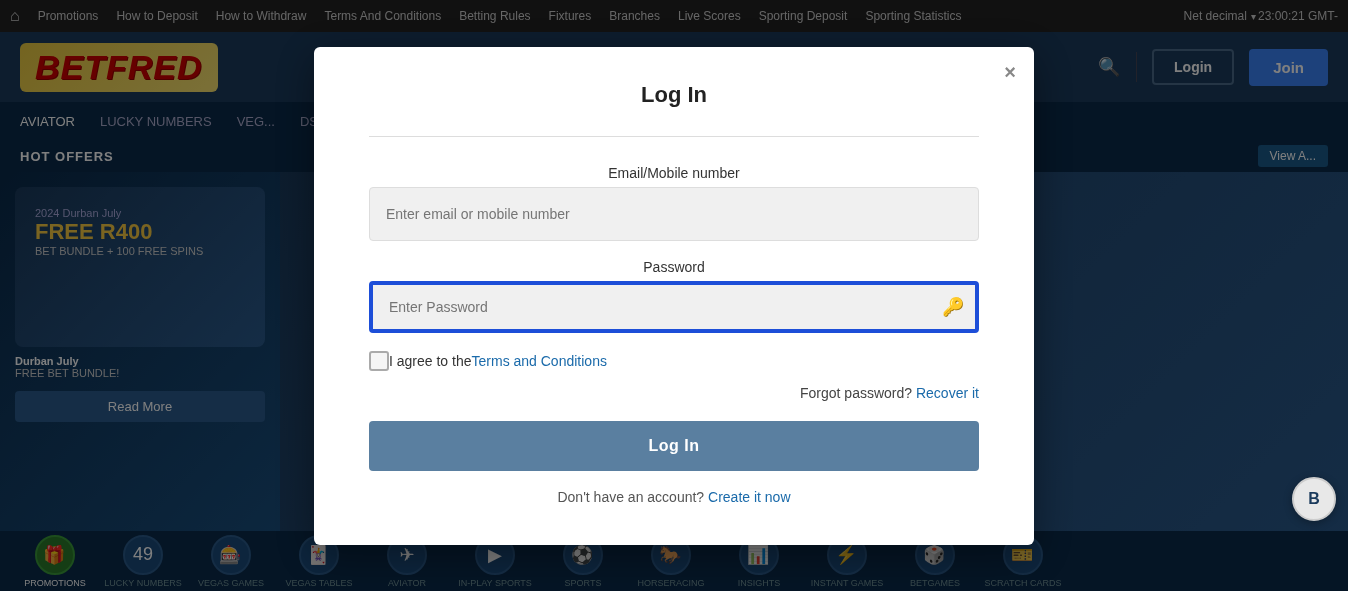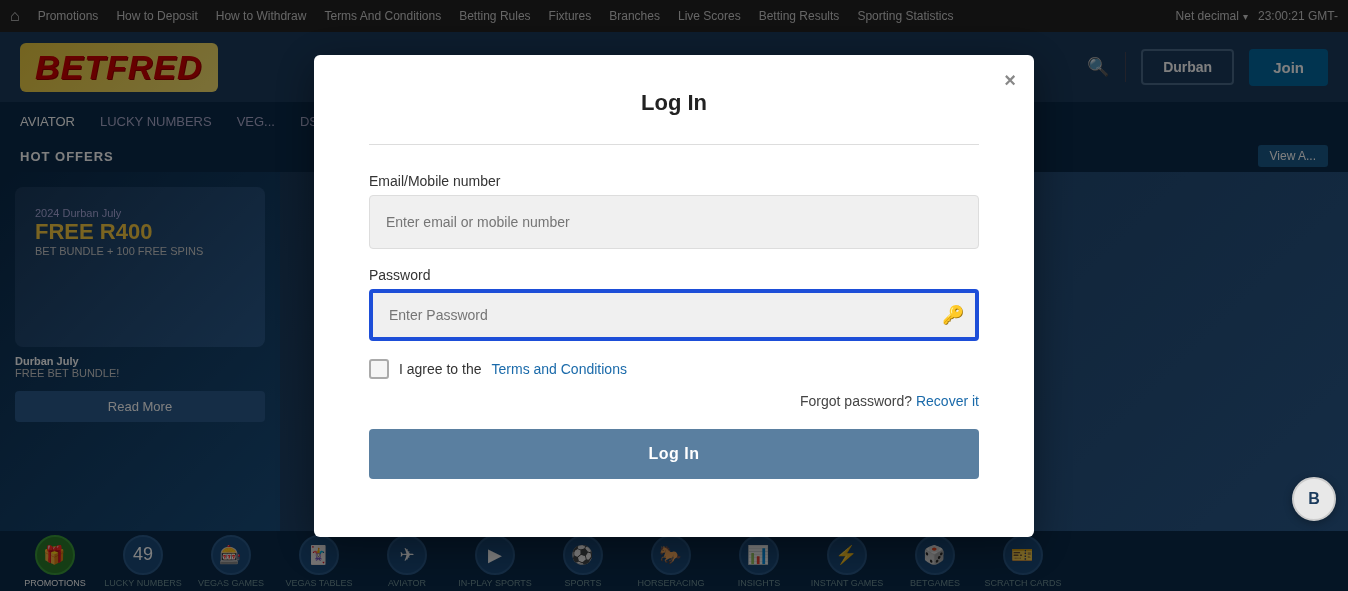--- a/index.html
+++ b/index.html
@@ -10,21 +10,21 @@
       background: #222;
       height: 32px;
       display: flex;
       align-items: center;
       padding: 0 10px;
       gap: 18px;
       color: #ccc;
       font-size: 12px;
     }
     .top-nav a { color: #ccc; text-decoration: none; font-size: 12px; cursor: pointer; }
-    .top-nav-right { margin-left: auto; display: flex; align-items: center; gap: 10px; font-size: 12px; color: #ccc; }
+    .top-nav-right { margin-left: auto; display: flex; align-items: center; gap: 2px; font-size: 12px; color: #ccc; }
     .top-nav-right .net-decimal { display: flex; align-items: center; gap: 4px; cursor: pointer; }
     .top-nav-right .net-decimal::after { content: '▾'; font-size: 10px; }
 
     
     .main-header {
       background: #1a3a5c;
       height: 70px;
       display: flex;
       align-items: center;
       padding: 0 20px;
@@ -50,21 +50,21 @@
       color: #fff;
       background: transparent;
       border: 2px solid #4a6a8a;
       padding: 8px 20px;
       border-radius: 4px;
       font-size: 14px;
       cursor: pointer;
       font-weight: bold;
     }
     .join-btn {
-      background: #0369a1;
+      background: #3b82f6;
       color: #fff;
       border: none;
       padding: 10px 24px;
       border-radius: 4px;
       font-size: 15px;
       font-weight: bold;
       cursor: pointer;
     }
 
     
@@ -162,20 +162,21 @@
     .modal-divider {
       border: none;
       border-top: 1px solid #ddd;
       margin-bottom: 28px;
     }
     .form-label {
       font-size: 14px;
       color: #333;
       margin-bottom: 6px;
       display: block;
+      text-align: center;
     }
     .form-input {
       width: 100%;
       background: #f0f0f0;
       border: 1px solid #ddd;
       border-radius: 4px;
       padding: 18px 16px;
       font-size: 14px;
       color: #999;
       outline: none;
@@ -200,21 +201,20 @@
       right: 14px;
       top: 50%;
       transform: translateY(-50%);
       color: #999;
       font-size: 18px;
       cursor: pointer;
     }
     .terms-row {
       display: flex;
       align-items: center;
-      gap: 10px;
       margin-bottom: 14px;
     }
     .terms-checkbox {
       width: 20px;
       height: 20px;
       border: 2px solid #aaa;
       border-radius: 3px;
       background: #f5f5f5;
       flex-shrink: 0;
       cursor: pointer;
@@ -341,36 +341,36 @@
 <div class="top-nav">
   <span style="font-size:16px; cursor:pointer;">⌂</span>
   <a>Promotions</a>
   <a>How to Deposit</a>
   <a>How to Withdraw</a>
   <a>Terms And Conditions</a>
   <a>Betting Rules</a>
   <a>Fixtures</a>
   <a>Branches</a>
   <a>Live Scores</a>
-  <a>Betting Results</a>
+  <a>Sporting Deposit</a>
   <a>Sporting Statistics</a>
   <div class="top-nav-right">
     <span class="net-decimal">Net decimal</span>
     <span>23:00:21 GMT-</span>
   </div>
 </div>
 
 <div class="main-header">
   <div class="logo-bg">
     <span class="logo-inner">BETFRED</span>
   </div>
   <div class="header-right">
     <span class="search-icon">🔍</span>
     <div class="divider"></div>
-    <button class="login-btn">Durban</button>
+    <button class="login-btn">Login</button>
     <button class="join-btn">Join</button>
   </div>
 </div>
 
 <div class="sub-nav">
   <a class="active">AVIATOR</a>
   <a>LUCKY NUMBERS</a>
   <a>VEG...</a>
   <a>DS</a>
 </div>
@@ -474,16 +474,20 @@
         <a class="terms-link">Terms and Conditions</a>
     </div>
 
     <div class="forgot-row">
       <span>Forgot password?</span>
       <a class="recover-link"> <span>Recover it</span></a>
     </div>
 
     <button class="login-submit-btn">Log In</button>
 
+    <div class="create-row">
+      <span>Don't have an account?</span>
+      <a class="create-link"> <span>Create it now</span></a>
+    </div>
   </div>
 </div>
 
 <div class="chat-bubble">B</div>
 
 </body></html>

